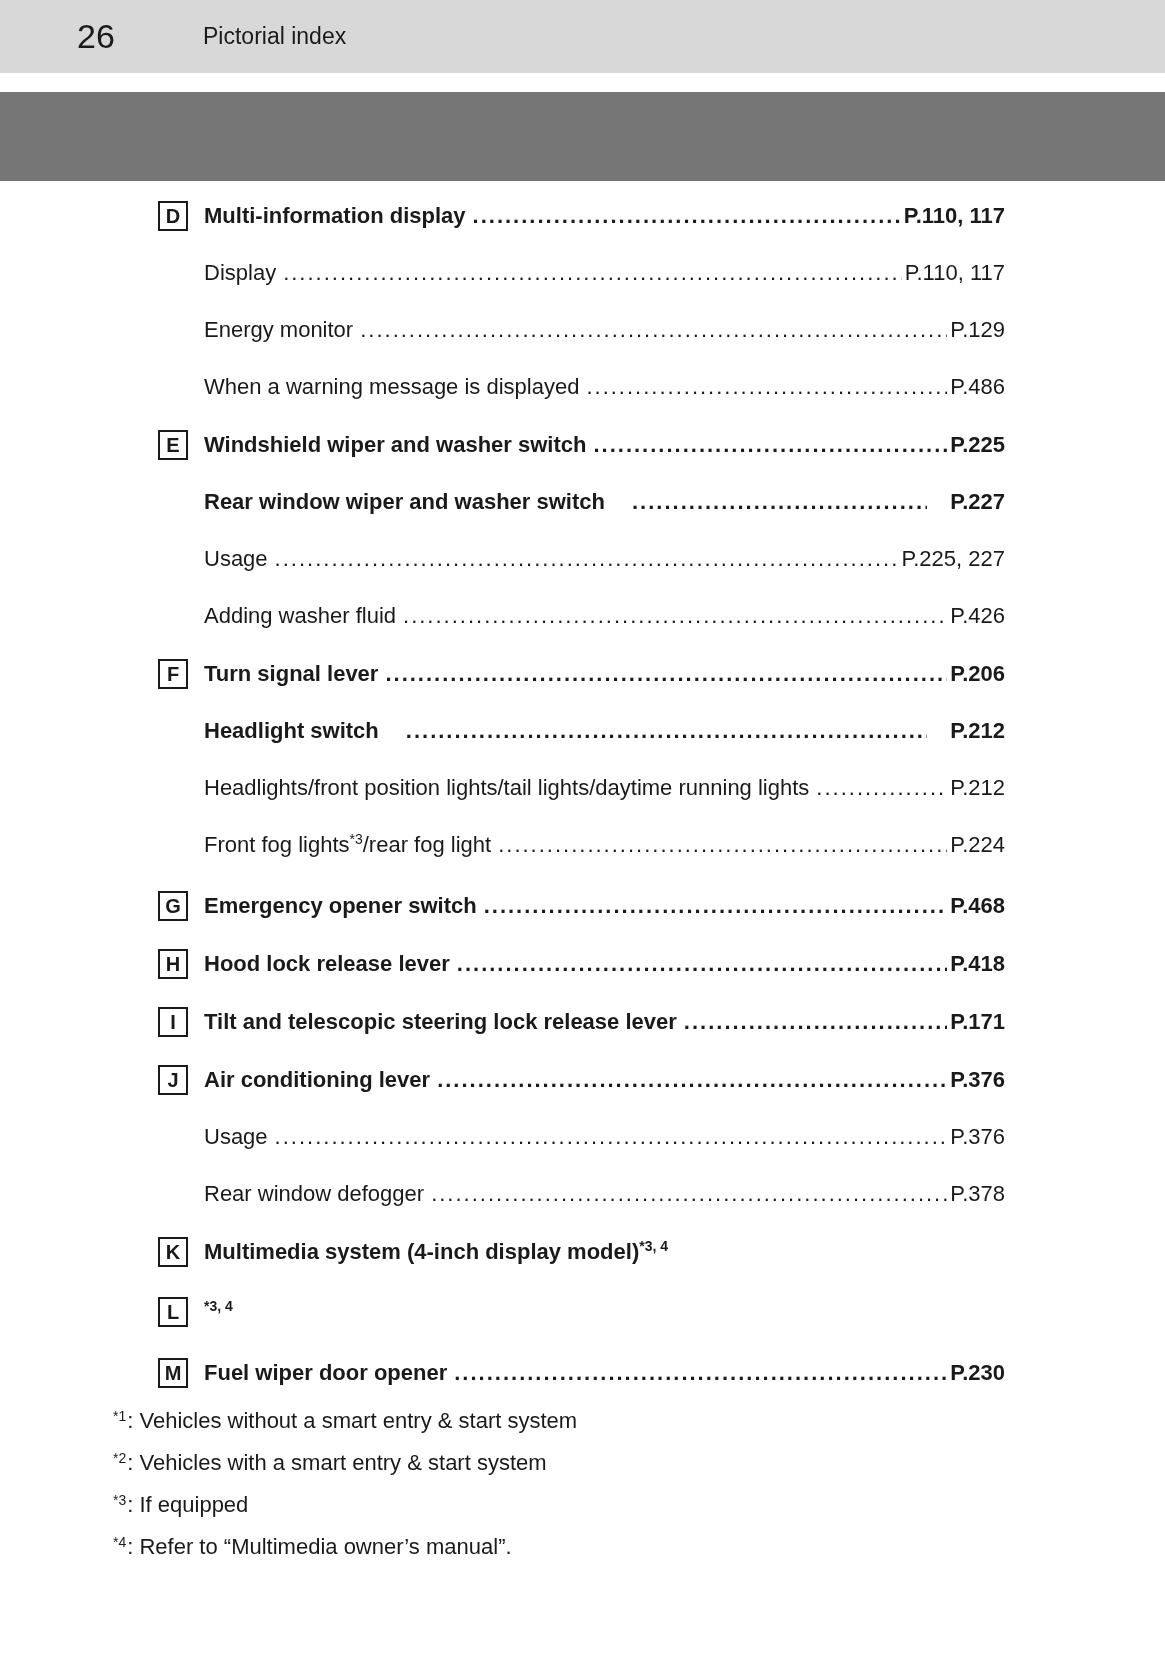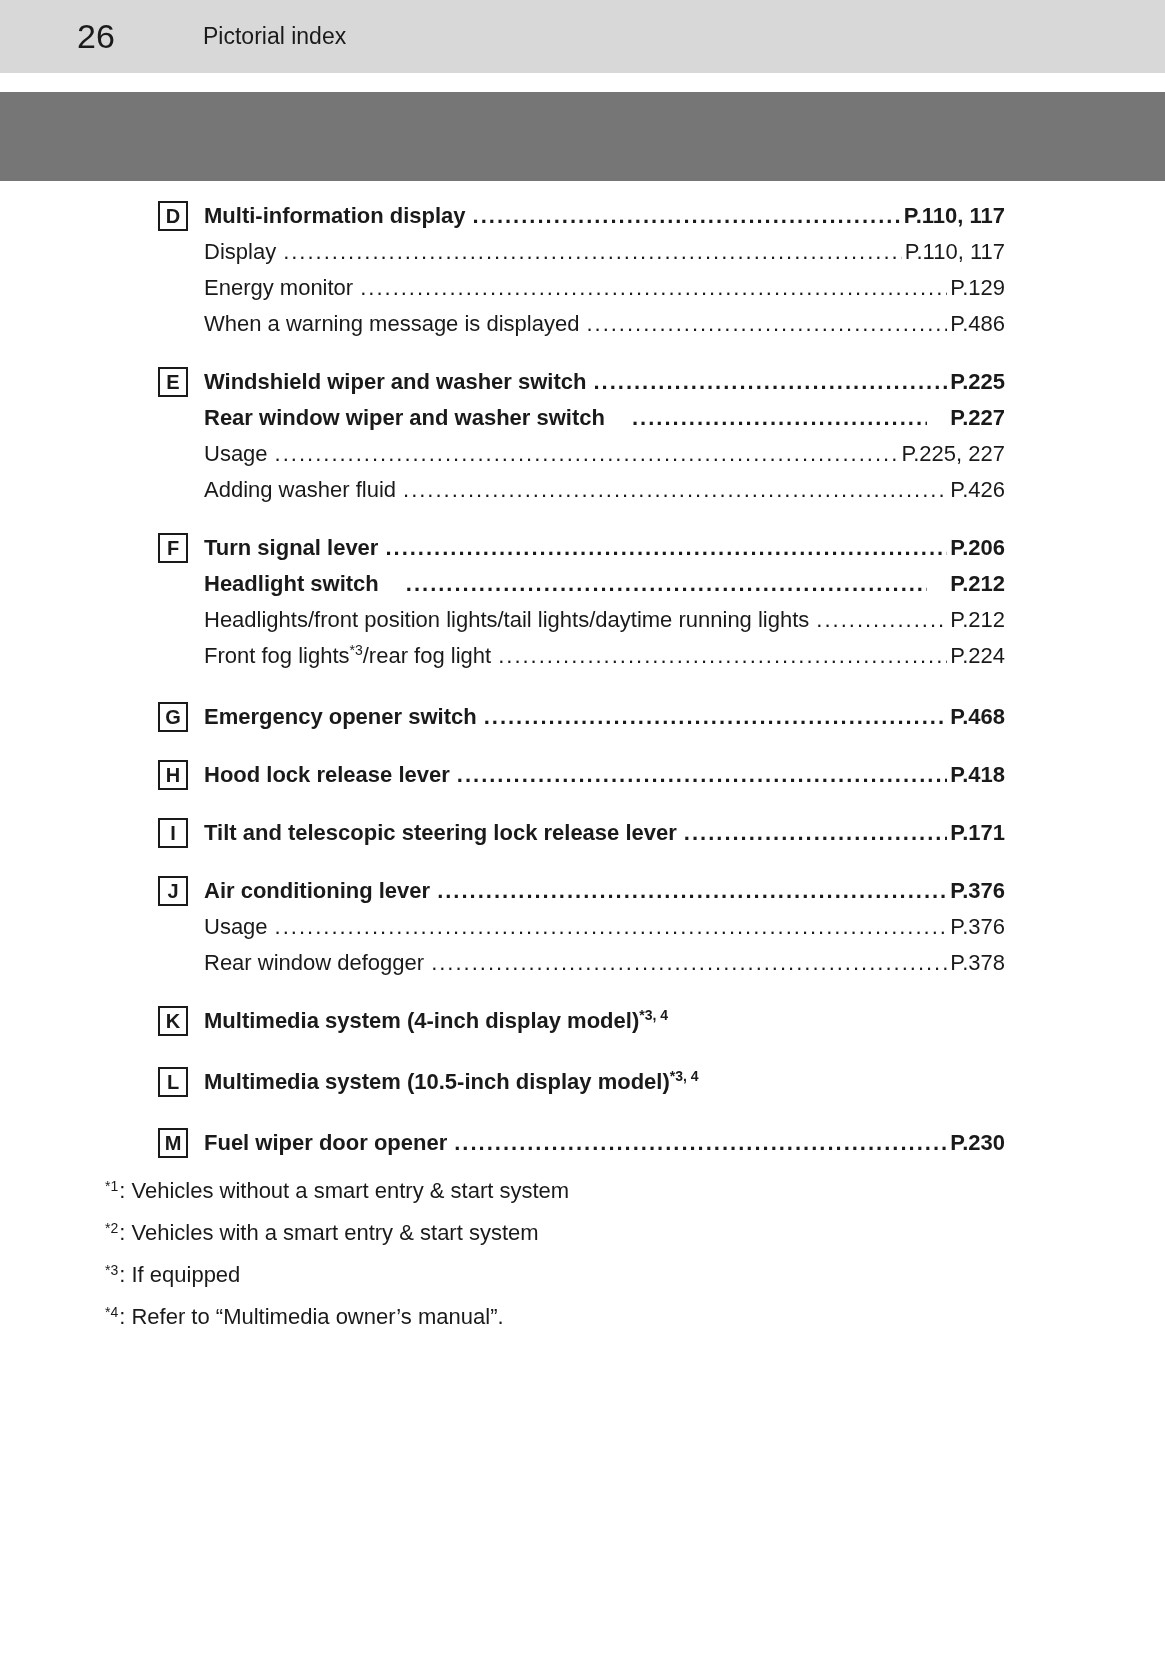--- a/index.html
+++ b/index.html
@@ -10,36 +10,36 @@
   html,body{margin:0;padding:0;}
   body{
     width:1165px;height:1653px;overflow:hidden;background:#ffffff;
     font-family:"Liberation Sans", sans-serif;color:var(--text,#1a1a1a);
   }
   .header-bar{height:73px;background:var(--header-bar,#d8d8d8);display:flex;align-items:center;}
   .hdr-num{display:inline-block;width:126px;padding-left:77px;font-size:34px;font-weight:normal;}
   .hdr-title{font-size:23px;font-weight:normal;}
   .divider-band{height:89px;margin-top:19px;background:var(--divider-band,#767676);}
   .toc{margin-top:19px;padding-left:158px;padding-right:160px;}
-  .row{display:flex;align-items:baseline;font-size:22px;line-height:31px;margin-top:5px;}
+  .row{display:flex;align-items:baseline;font-size:22px;line-height:31px;margin-top:26px;}
   .row.main{font-weight:bold;margin-top:27px;}
   .row.first{margin-top:0;}
   .row.sub{padding-left:46px;}
   .row.boldsub{font-weight:bold;gap:20px;}
   .letterbox{
     flex:none;display:inline-block;width:26px;height:26px;border:2px solid #1a1a1a;
     line-height:26px;text-align:center;font-size:20px;font-weight:bold;margin-right:16px;
     background:#fff;
   }
   .label{white-space:nowrap;text-align:right;}
   .dots{flex:1 1 auto;min-width:0;overflow:hidden;white-space:nowrap;margin:0 3px 0 7px;letter-spacing:2px;}
   .dots::after{content:"..................................................................................................................................................................";}
   .page{white-space:nowrap;}
   .sup{font-size:14px;position:relative;top:-8px;white-space:nowrap;}
-  .footnotes{margin-top:18px;padding-left:105px;padding-right:120px;}
+  .footnotes{margin-top:18px;padding-left:105px;padding-right:120px;margin-left:8px;}
   .footnote{font-size:22px;line-height:30px;margin-top:10px;}
   .footnote .sup{top:-7px;margin-right:1px;}
 </style>
 </head>
 <body>
 
 <div class="header-bar">
   <span class="hdr-num">26</span>
   <span class="hdr-title">Pictorial index</span>
 </div>
@@ -166,21 +166,20 @@
   </div>
 
   <div class="row main">
     <span class="letterbox">K</span>
     <span class="label">Multimedia system (4-inch display model)</span>
       <span class="sup">*3, 4</span>
   </div>
 
   <div class="row main">
     <span class="letterbox">L</span>
-    <span class="label">Multimedia system (10.5-inch display model)</span>
       <span class="sup">*3, 4</span>
   </div>
 
   <div class="row main">
     <span class="letterbox">M</span>
     <span class="label">Fuel wiper door opener</span>
     <span class="dots"></span>
     <span class="page">P.230</span>
   </div>
 

